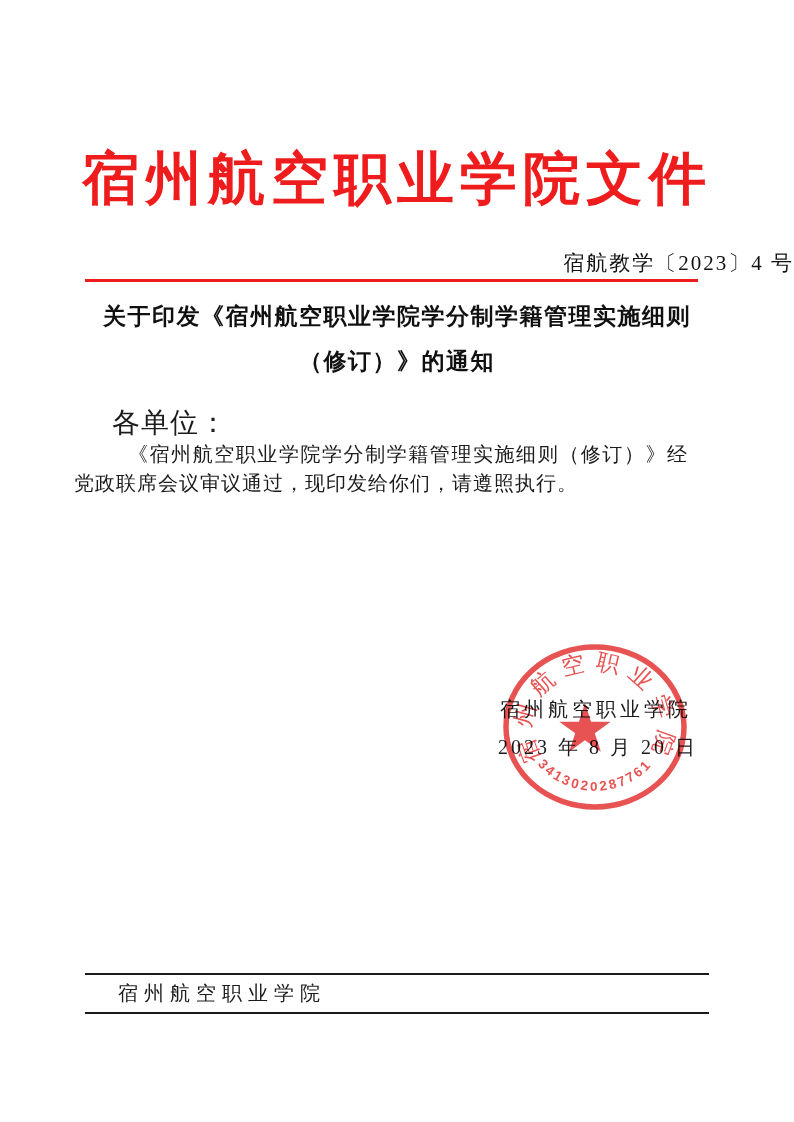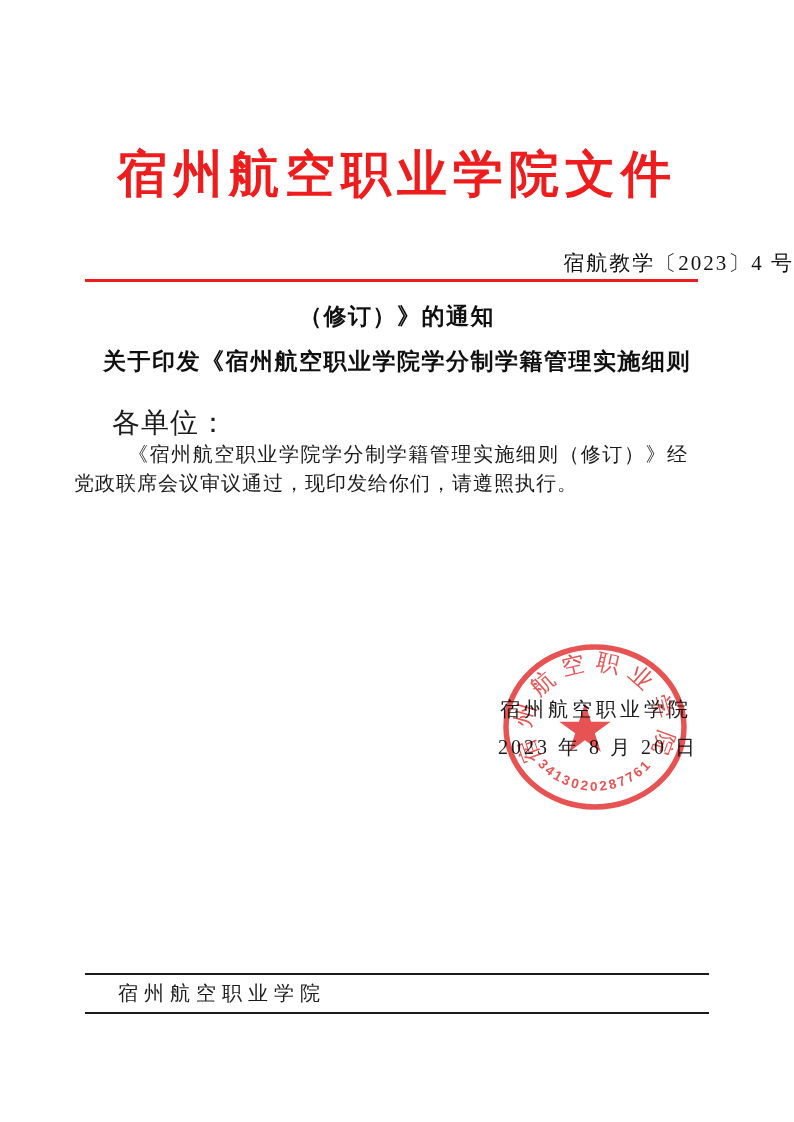--- a/index.html
+++ b/index.html
@@ -20,21 +20,21 @@
     overflow: hidden;
     font-family: "Liberation Serif", serif;
     color: var(--ink);
   }
   .letterhead-title {
     position: absolute;
     top: 141px;
     left: 0;
     right: 0;
     text-align: center;
-    font-size: 50px;
+    font-size: 57px;
     font-weight: bold;
     letter-spacing: 6px;
     color: var(--header-red);
     white-space: nowrap;
   }
   .doc-number {
     position: absolute;
     top: 249px;
     left: 0;
     right: 0;
@@ -146,22 +146,22 @@
 
 <div class="page">
 
   <div class="letterhead-title">宿州航空职业学院文件</div>
 
   <div class="doc-number">宿航教学〔2023〕4 号</div>
 
   <div class="red-line"></div>
 
   <div class="notice-title">
+    <div>关于印发《宿州航空职业学院学分制学籍管理实施细则</div>
     <div>（修订）》的通知</div>
-    <div>关于印发《宿州航空职业学院学分制学籍管理实施细则</div>
   </div>
 
   <div class="salutation">各单位：</div>
 
   <div class="body-paragraph">《宿州航空职业学院学分制学籍管理实施细则（修订）》经党政联席会议审议通过，现印发给你们，请遵照执行。</div>
 
 
   <div class="signature-name">宿州航空职业学院</div>
 
   <div class="signature-date">2023 年 8 月 20 日</div>

